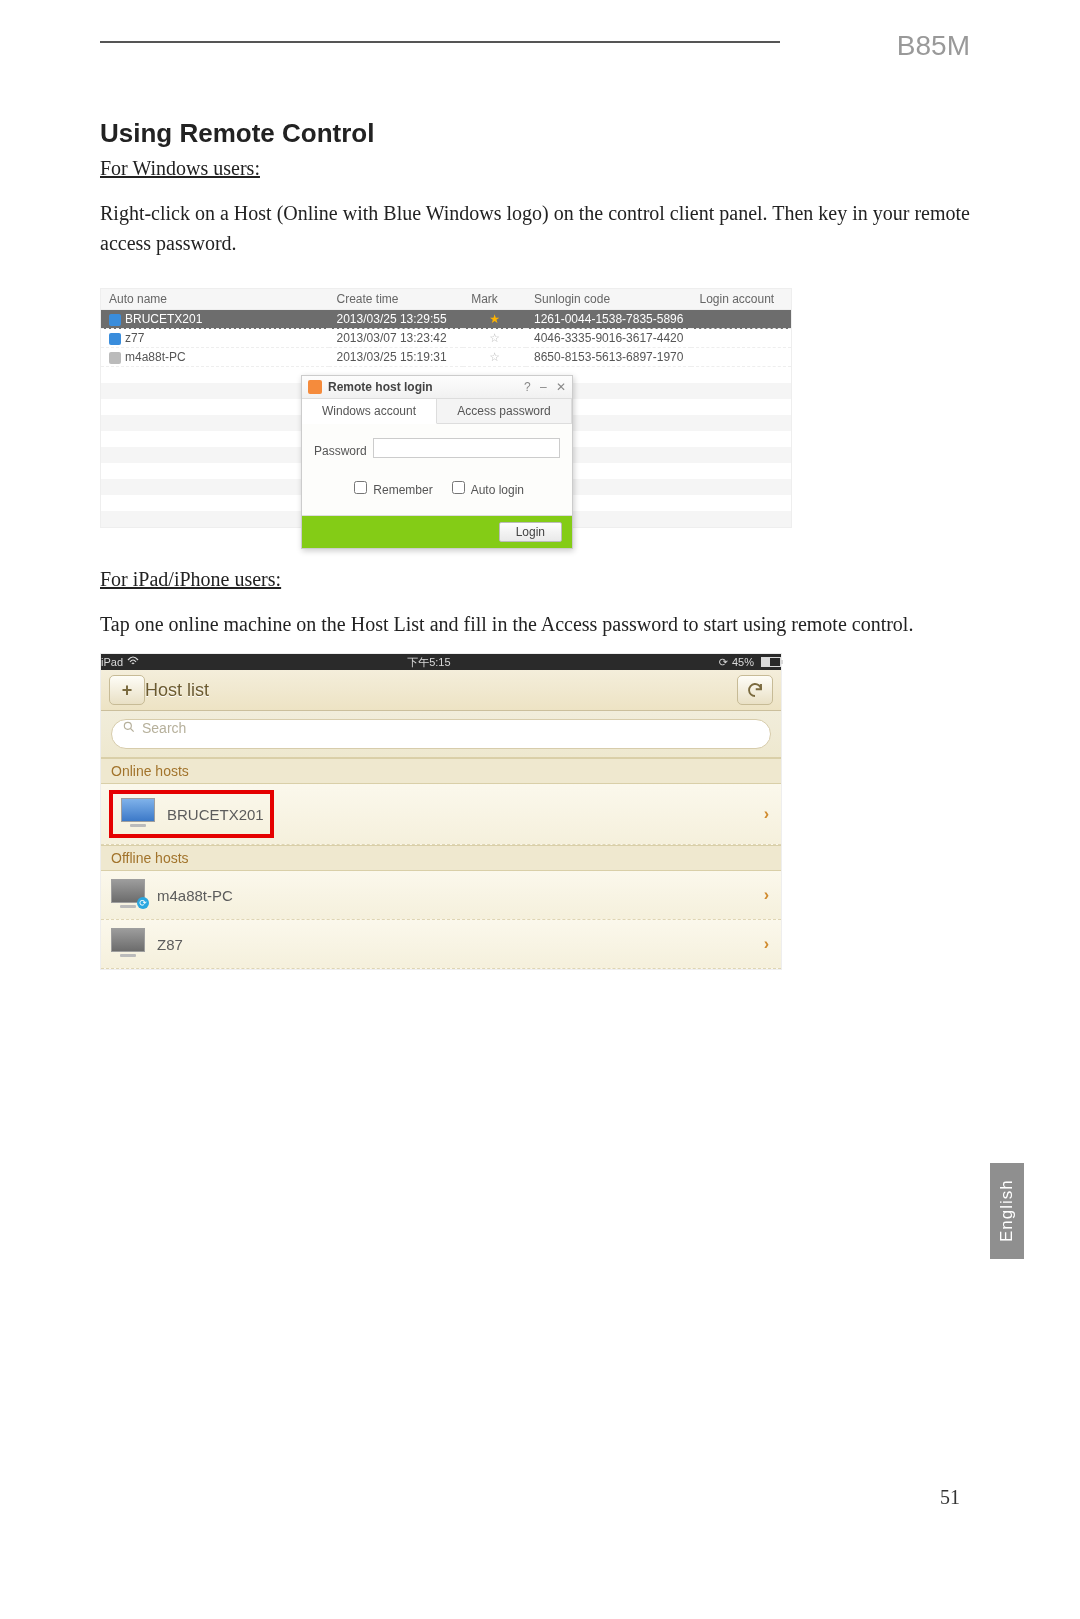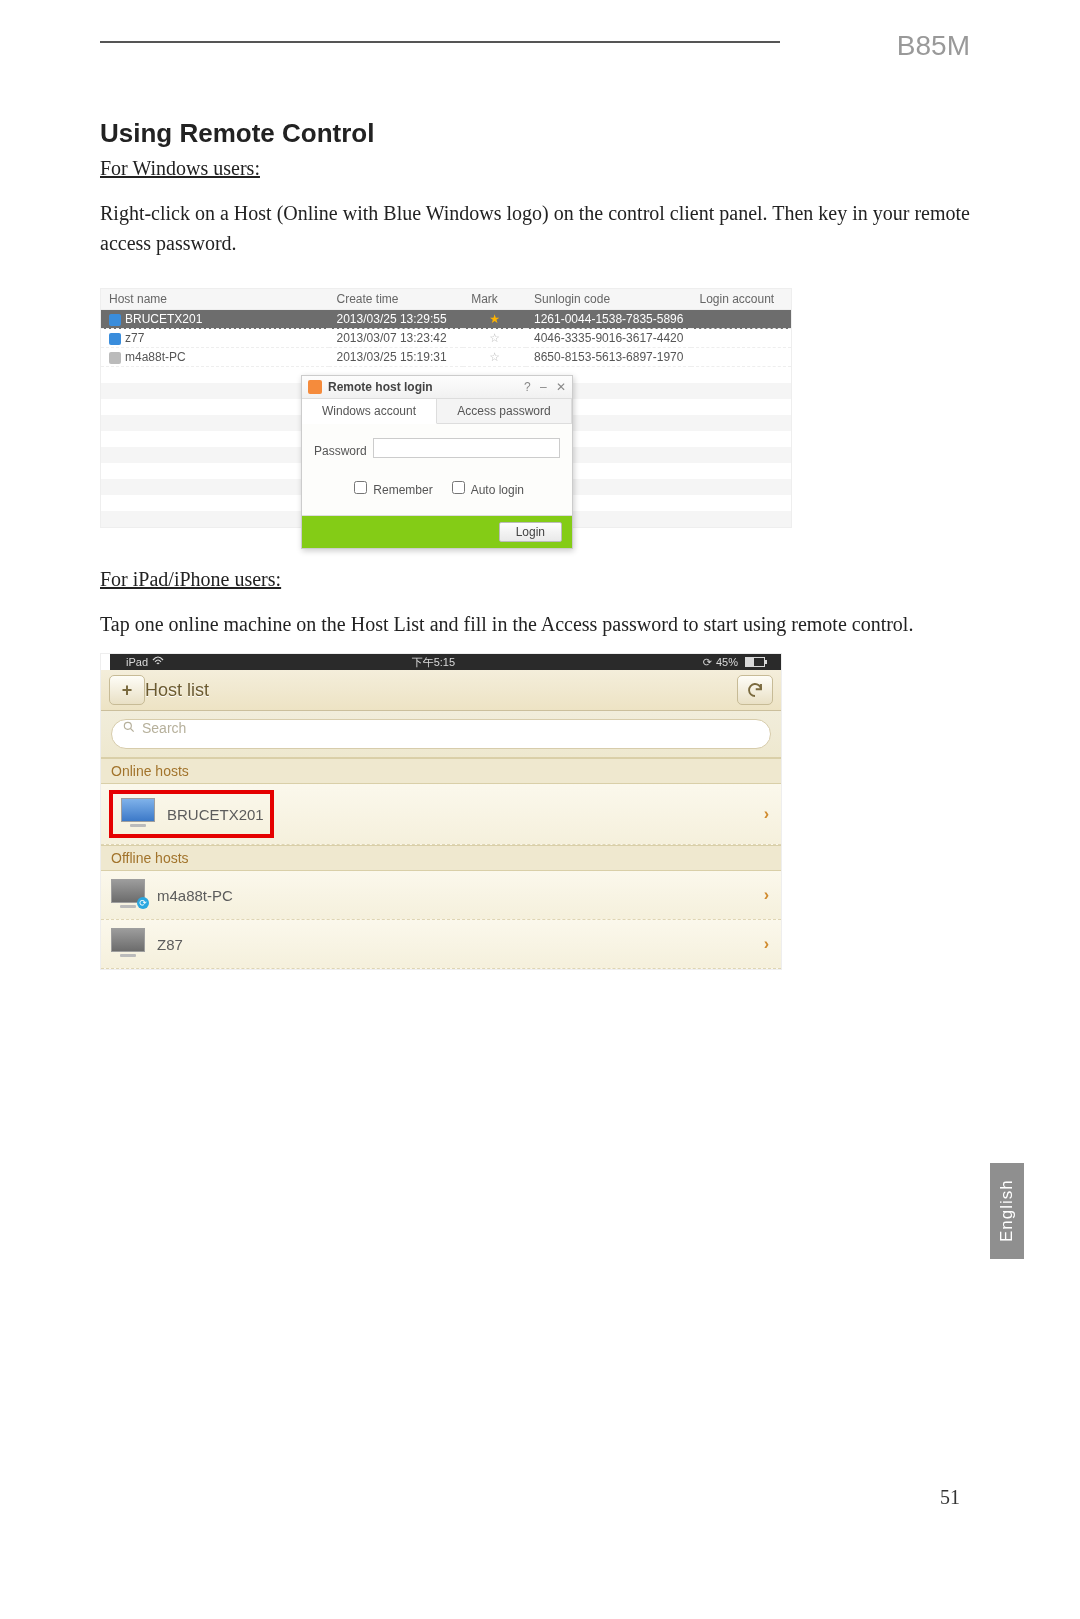--- a/index.html
+++ b/index.html
@@ -214,22 +214,21 @@
     font-family: "Helvetica Neue", Arial, sans-serif;
     margin-top: 10px;
   }
   .statusbar {
     height: 16px;
     background: #2a2a2a;
     color: #d9d9d9;
     font-size: 11px;
     display: flex;
     align-items: center;
-    padding: 0 16px;
-    margin-left: 9px;
+    padding: 0 0;
   }
   .statusbar .sb-left, .statusbar .sb-right {
     display: flex;
     align-items: center;
     gap: 4px;
   }
   .statusbar .sb-center {
     flex: 1;
     text-align: center;
   }
@@ -419,21 +418,21 @@
   <div class="model">B85M</div>
 
   <h2 class="section-title">Using Remote Control</h2>
   <p class="sub-underline">For Windows users:</p>
   <p class="body-text">Right-click on a Host (Online with Blue Windows logo) on the control client panel. Then key in your remote access password.</p>
 
   <div class="win-shot">
     <table class="hosts">
       <thead>
         <tr>
-          <th style="width:230px">Host name</th>
+          <th style="width:230px">Auto name</th>
           <th style="width:120px">Create time</th>
           <th style="width:50px">Mark</th>
           <th>Sunlogin code</th>
           <th style="width:90px">Login account</th>
         </tr>
       </thead>
       <tbody>
         <tr class="selected">
           <td><span class="host-icon"></span><span>BRUCETX201</span></td>
           <td>2013/03/25 13:29:55</td>

